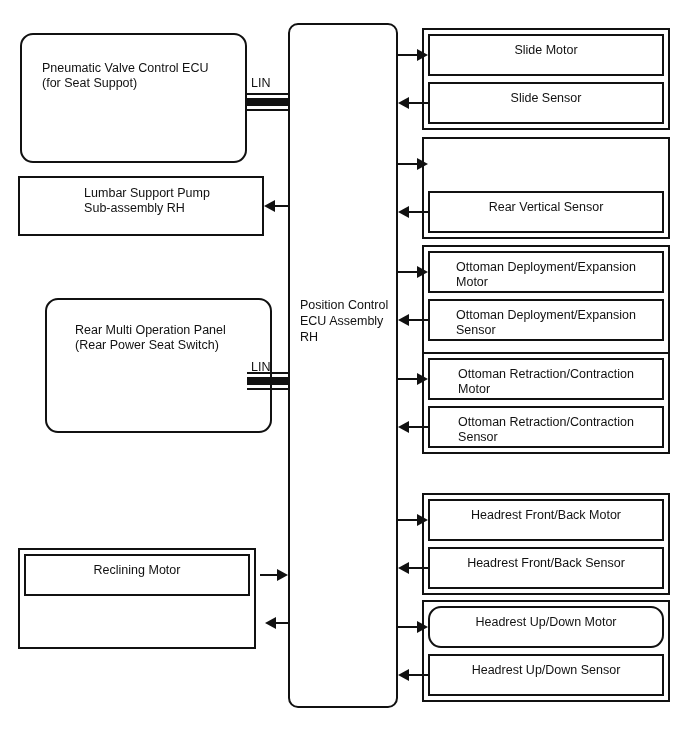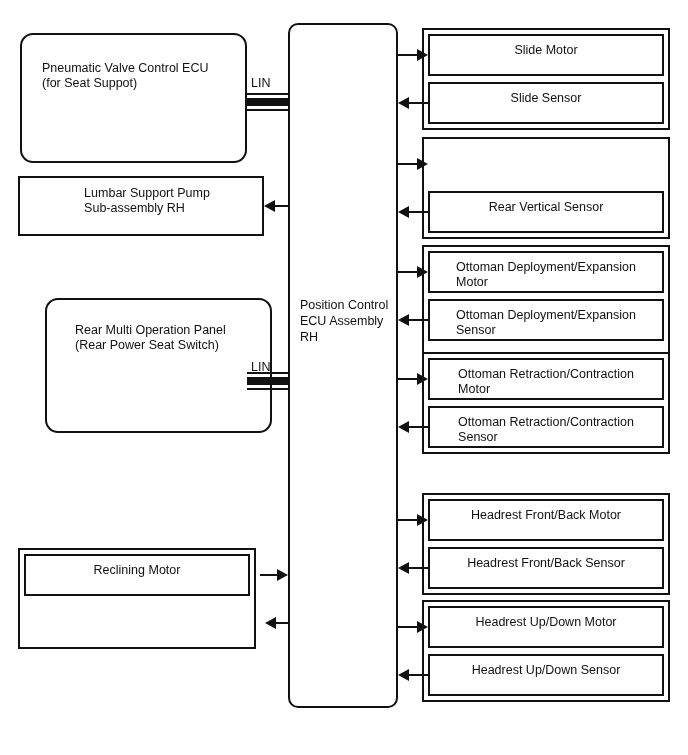--- a/index.html
+++ b/index.html
@@ -131,21 +131,21 @@
   <div class="frame" style="left:422px; top:493px; width:248px; height:102px;">
     <div class="inner" style="top:4px;">
       <div class="lbl">Headrest Front/Back Motor</div>
     </div>
     <div class="inner" style="top:52px;">
       <div class="lbl">Headrest Front/Back Sensor</div>
     </div>
   </div>
 
   <div class="frame" style="left:422px; top:600px; width:248px; height:102px;">
-    <div class="inner" style="top:4px;">
+    <div class="inner" style="top:4px;border-radius:13px;">
       <div class="lbl">Headrest Up/Down Motor</div>
     </div>
     <div class="inner" style="top:52px;">
       <div class="lbl">Headrest Up/Down Sensor</div>
     </div>
   </div>
 
   <div class="hline" style="left:398px; top:54px; width:21px;"></div>
   <div class="tri-r" style="left:417px; top:49px;"></div>
   <div class="hline" style="left:409px; top:102px; width:19px;"></div>

